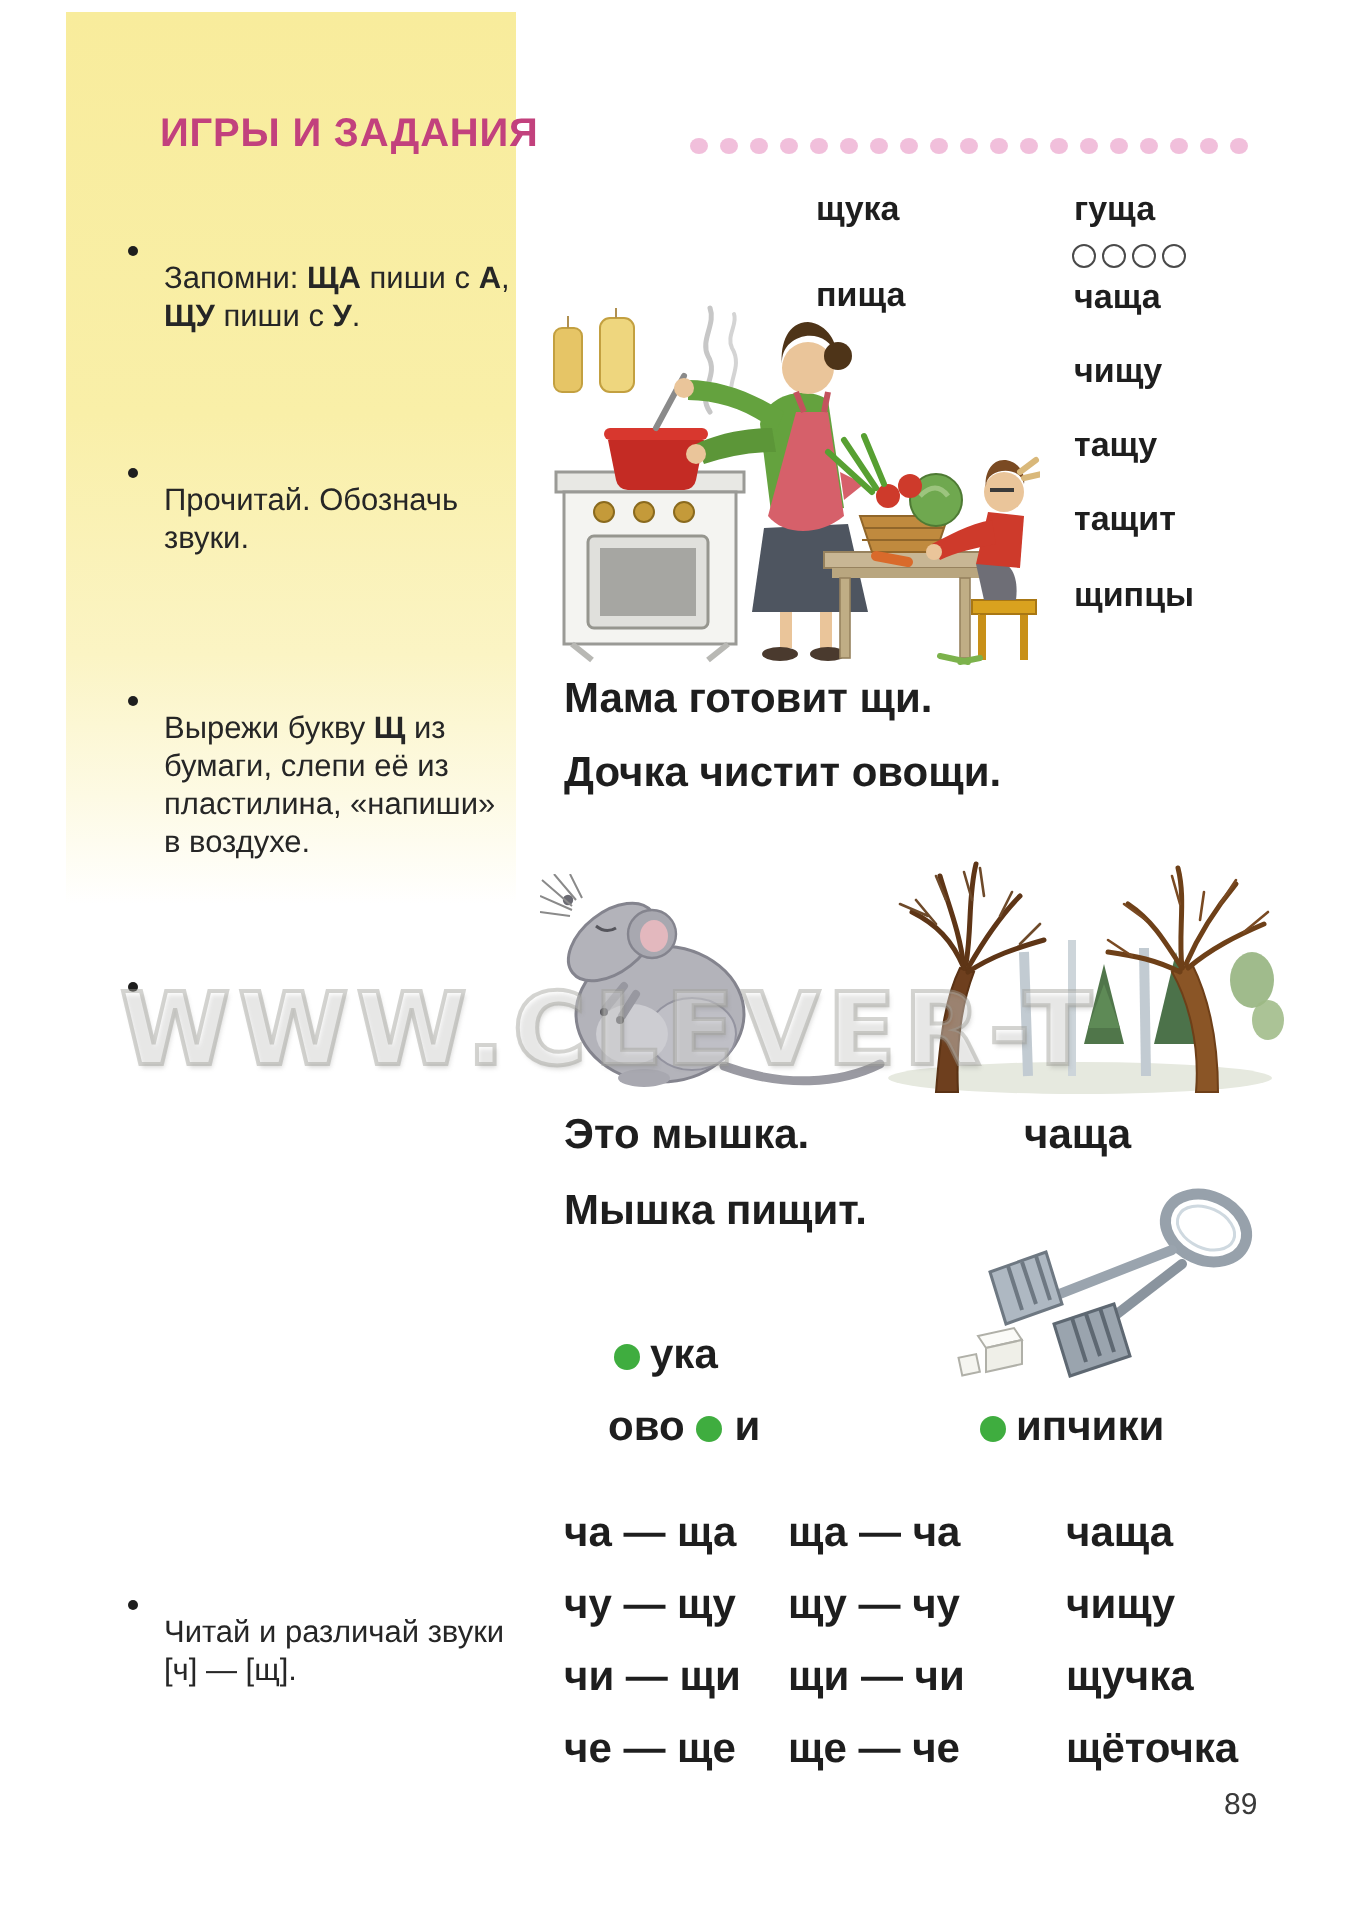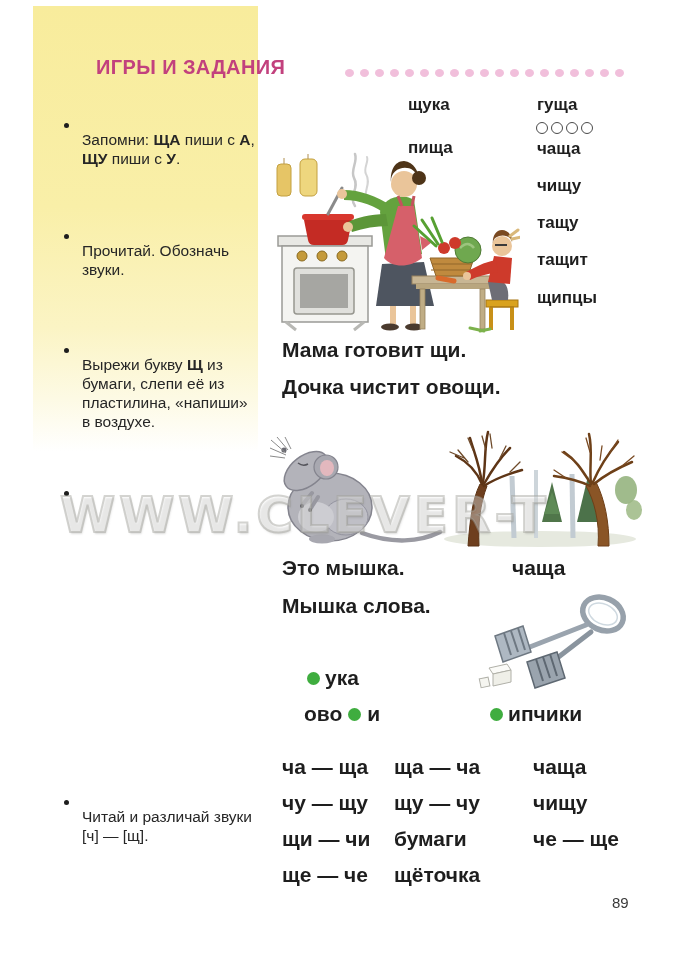--- a/index.html
+++ b/index.html
@@ -2,21 +2,21 @@
 <html><head>
 <meta charset="utf-8">
 <style>
   html,body{margin:0;padding:0;background:#fff;}
   .page{position:relative;width:679px;height:960px;background:#fff;overflow:hidden;
         font-family:"Liberation Sans",sans-serif;color:#1e1e1e;}
 
   .yellow-panel{position:absolute;left:33px;top:6px;width:225px;height:446px;
     background:linear-gradient(180deg,#f8ec9c 0%,#f9efa8 45%,#fbf4c4 72%,#fdfae4 88%,rgba(255,255,255,0) 100%);}
 
-  .page-title{position:absolute;left:96px;top:56px;margin:0;font-size:20px;font-weight:bold;
+  .page-title{position:absolute;left:80px;top:56px;margin:0;font-size:20px;font-weight:bold;
     color:#c2417d;letter-spacing:.4px;}
 
   .dotted{position:absolute;left:345px;top:69px;display:flex;gap:6px;align-items:center;}
   .pdot{width:9px;height:8px;border-radius:50%;background:#f1bfdb;flex:0 0 auto;}
 
   .watermark{position:absolute;left:60px;top:444px;z-index:6;pointer-events:none;
     font-family:"DejaVu Sans",sans-serif;font-weight:bold;font-size:50px;letter-spacing:4px;
     color:rgba(255,255,255,0.30);-webkit-text-stroke:2px rgba(160,160,152,0.45);
     text-shadow:1px 2px 2px rgba(120,120,115,0.25);margin-top:42px;}
 
@@ -234,21 +234,21 @@
       <path d="M154,58 C166,48 178,42 192,36"></path>
       <path d="M150,60 C138,54 128,52 114,50"></path>
     </g>
     <g fill="none" stroke="#7a4a22" stroke-width="1.3" stroke-linecap="round">
       <path d="M133,34 L122,26 M150,26 L146,12 M170,26 L178,14 M182,40 L194,30 M160,34 L162,20 M126,52 L114,44"></path>
     </g>
   </svg>
 
   <div class="sentence" style="left:282px;top:556px">Это мышка.</div>
   <div class="sentence" style="left:512px;top:556px">чаща</div>
-  <div class="sentence" style="left:282px;top:594px">Мышка слова.</div>
+  <div class="sentence" style="left:282px;top:594px">Мышка пищит.</div>
 
   <svg class="illus" style="left:477px;top:590px" width="168" height="108" viewBox="0 0 168 108">
     <g transform="rotate(24 126 24)">
       <ellipse cx="126" cy="24" rx="21" ry="16" fill="none" stroke="#97a1ab" stroke-width="5.5"></ellipse>
       <ellipse cx="126" cy="24" rx="15" ry="10" fill="none" stroke="#cfd9e0" stroke-width="1.5"></ellipse>
     </g>
     <line x1="109" y1="35" x2="40" y2="62" stroke="#9aa4ae" stroke-width="5" stroke-linecap="round"></line>
     <line x1="114" y1="42" x2="62" y2="82" stroke="#8a949e" stroke-width="5" stroke-linecap="round"></line>
     <polygon points="18,46 46,36 54,62 26,72" fill="#aeb8c2" stroke="#6e7882" stroke-width="1.5"></polygon>
     <path d="M27,43 L34,65 M34,41 L41,62 M41,38 L48,60" stroke="#6e7882" stroke-width="2"></path>
@@ -273,22 +273,23 @@
       <span>ипчики</span>
     </div>
 
   <div class="drill">
     <div>ча — ща</div>
     <div>ща — ча</div>
     <div>чаща</div>
     <div>чу — щу</div>
     <div>щу — чу</div>
     <div>чищу</div>
+    <div>чи — щи</div>
     <div>щи — чи</div>
-    <div>бумаги</div>
+    <div>щучка</div>
     <div>че — ще</div>
     <div>ще — че</div>
     <div>щёточка</div>
   </div>
 
   <div class="page-num">89</div>
 
 </div>
 
 </body></html>

